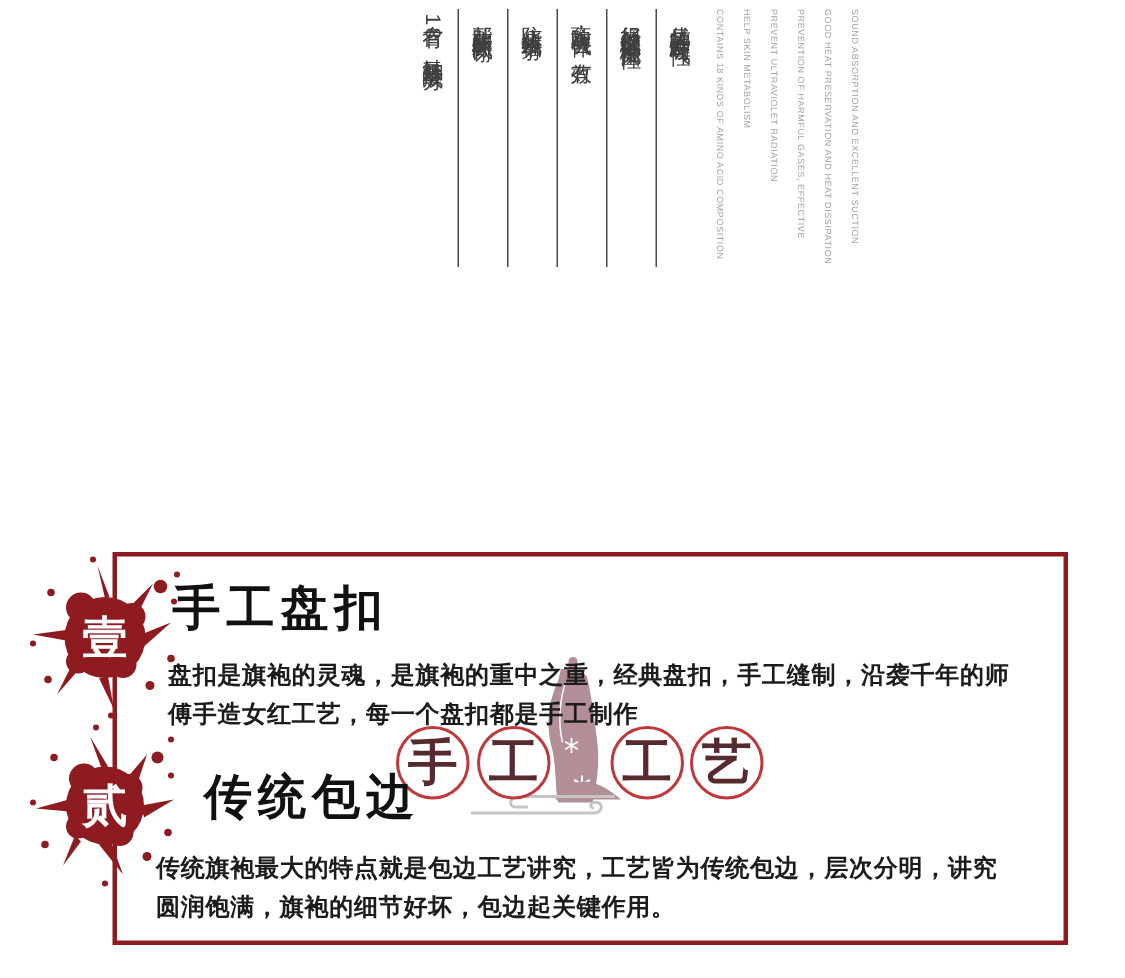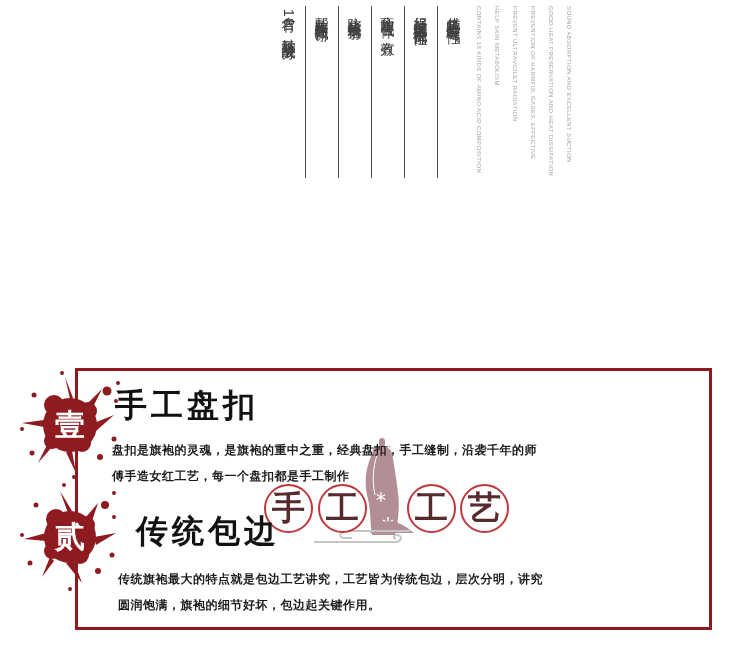--- a/index.html
+++ b/index.html
@@ -33,25 +33,25 @@
   .stamp{position:absolute;width:120px;height:120px;z-index:5;}
   .stamp-1{left:10px;top:365px;}
   .stamp-2{left:10px;top:477px;}
   .stamp .num{position:absolute;inset:0;display:flex;align-items:center;justify-content:center;
               color:#fff;font-size:30px;font-weight:bold;
               font-family:"DejaVu Serif","Liberation Serif",serif;}
   .craft-title{position:absolute;font-size:32px;font-weight:bold;color:#111;z-index:6;
                font-family:"DejaVu Serif","Liberation Serif",serif;letter-spacing:4px;}
   .t1{left:115px;top:384px;}
   .t2{left:136px;top:510px;text-align:right;}
-  .craft-body{position:absolute;width:600px;font-size:12px;font-weight:600;color:#1c1c1c;
+  .craft-body{position:absolute;width:600px;font-size:16px;font-weight:600;color:#1c1c1c;
               line-height:26px;letter-spacing:.5px;white-space:pre-line;z-index:6;
               font-family:"DejaVu Serif","Liberation Serif",serif;}
   .b1{left:112px;top:437px;}
-  .b2{left:118px;top:566px;}
+  .b2{left:104px;top:566px;}
 </style>
 </head>
 <body>
 
 <div class="page">
 
   <div class="features">
     <span class="en-col">SOUND ABSORPTION AND EXCELLENT SUCTION</span>
     <span class="en-col">GOOD HEAT PRESERVATION AND HEAT DISSIPATION</span>
     <span class="en-col">PREVENTION OF HARMFUL GASES, EFFECTIVE</span>

